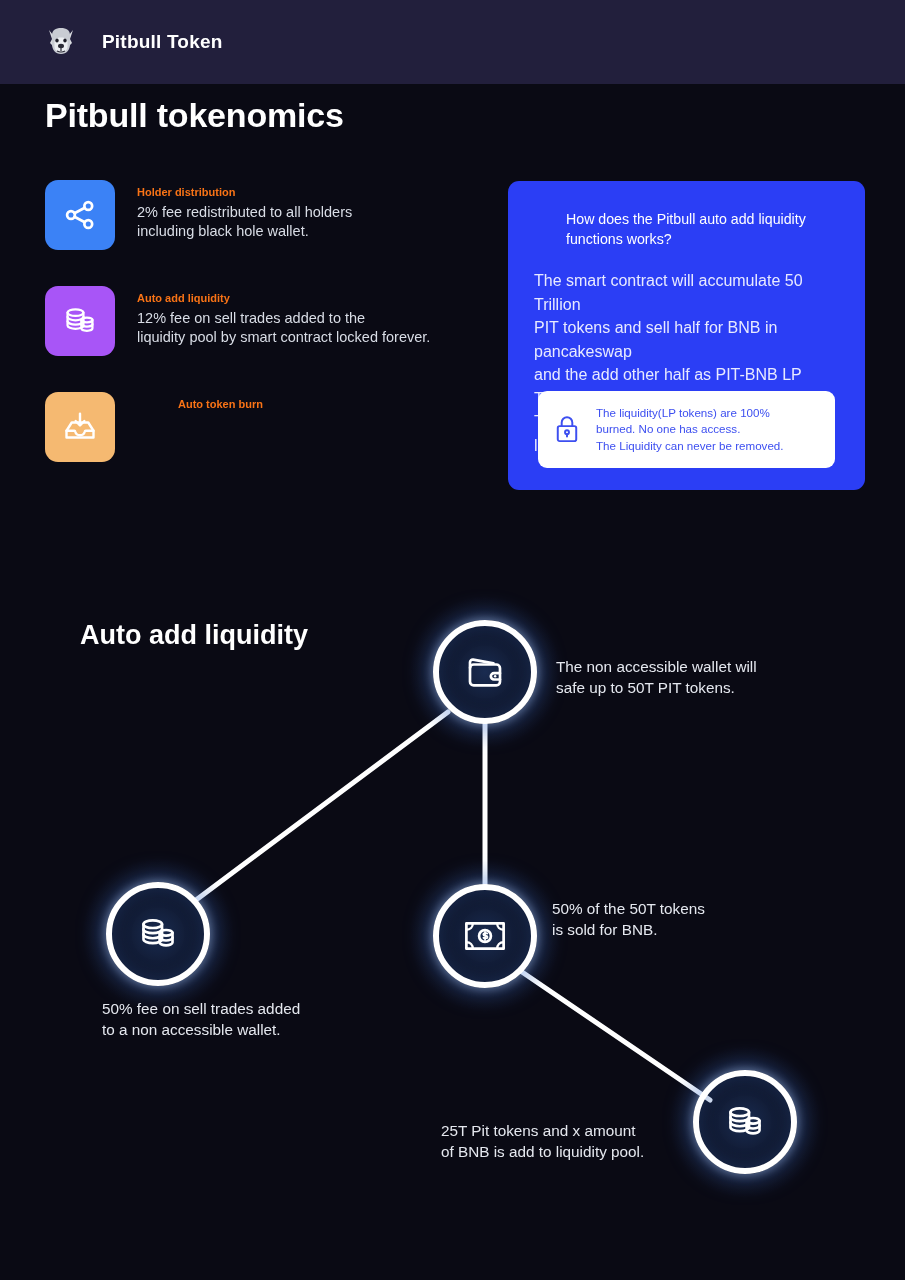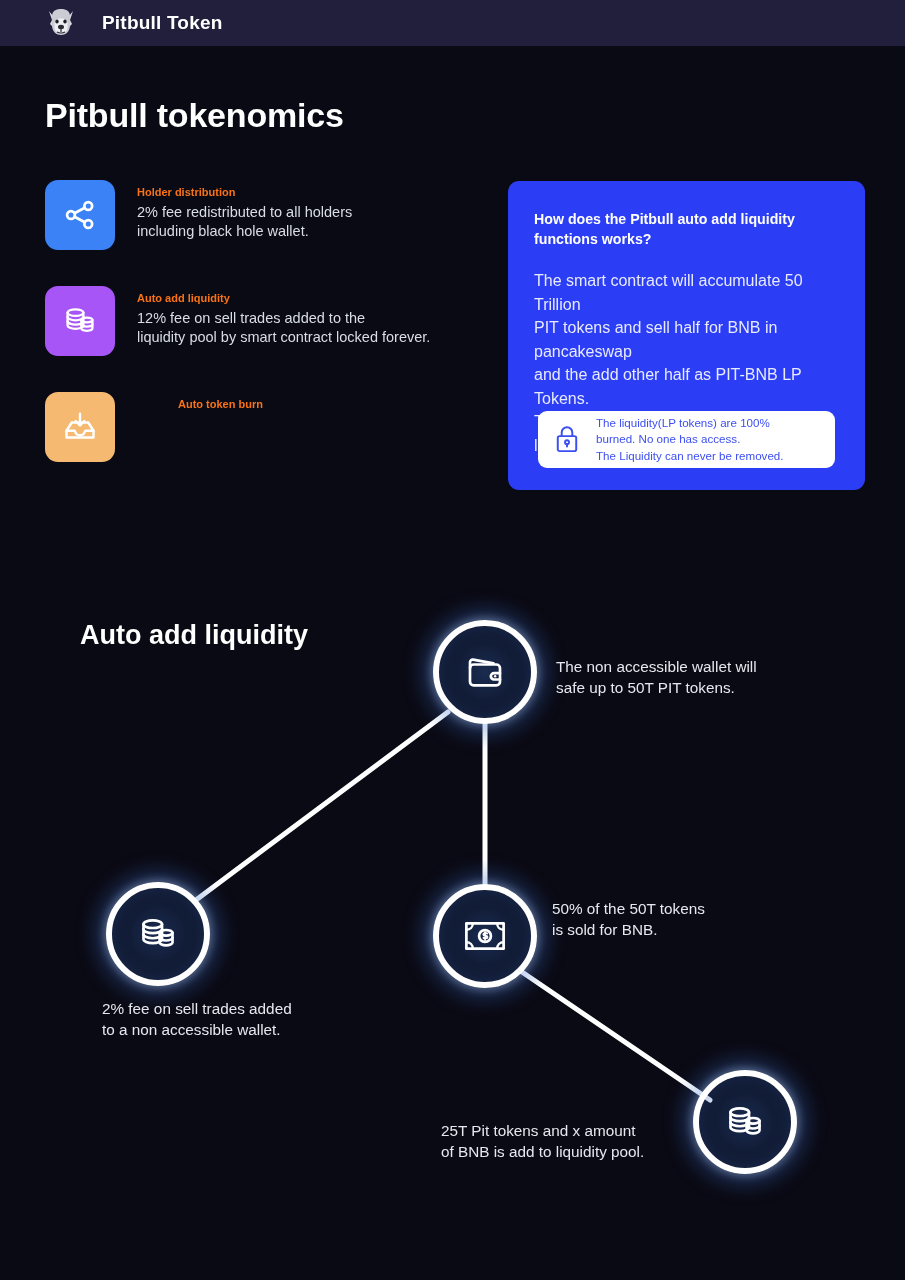--- a/index.html
+++ b/index.html
@@ -17,21 +17,21 @@
     width: 905px;
     height: 1280px;
     background: #0a0a14;
   }
 
   
   .site-header {
     position: absolute;
     top: 0; left: 0;
     width: 905px;
-    height: 46px;
+    height: 84px;
     background: #221f3c;
     display: flex;
     align-items: center;
     padding-left: 40px;
     z-index: 5;
   }
   .brand-logo {
     width: 42px; height: 42px;
     display: flex;
     align-items: center;
@@ -103,39 +103,40 @@
     top: 181px;
     width: 357px;
     height: 309px;
     background: #2b3ef5;
     border-radius: 11px;
     padding: 28px 26px 0 26px;
   }
   .info-card-title {
     color: #ffffff;
     font-size: 14.2px;
-    font-weight: bold;
+    font-weight: normal;
     line-height: 1.42;
     white-space: pre-line;
+    margin-left: 32px;
   }
   .info-card-body {
     margin-top: 20px;
     color: #e8eaff;
     font-size: 16px;
     line-height: 1.47;
     white-space: pre-line;
   }
   .lock-callout {
     position: absolute;
     left: 30px;
     bottom: 22px;
     width: 297px;
     background: #ffffff;
     border-radius: 9px;
-    padding: 4px 12px;
+    padding: 14px 12px;
     display: flex;
     align-items: center;
   }
   .lock-callout-icon {
     flex: 0 0 auto;
     width: 34px;
     margin-right: 12px;
     display: flex;
     align-items: center;
     justify-content: center;
@@ -358,21 +359,21 @@
           <ellipse cx="9" cy="6.4" rx="5.3" ry="2.2"></ellipse>
           <path d="M3.7 6.4v8.6c0 1.2 2.4 2.2 5.3 2.2s5.3-1 5.3-2.2V6.4"></path>
           <path d="M3.7 9.3c0 1.2 2.4 2.2 5.3 2.2s5.3-1 5.3-2.2"></path>
           <path d="M3.7 12.2c0 1.2 2.4 2.2 5.3 2.2s5.3-1 5.3-2.2"></path>
           <ellipse cx="16.6" cy="11.3" rx="3.7" ry="1.6"></ellipse>
           <path d="M12.9 11.3v5.6c0 .9 1.7 1.6 3.7 1.6s3.7-.7 3.7-1.6v-5.6"></path>
           <path d="M12.9 14.1c0 .9 1.7 1.6 3.7 1.6s3.7-.7 3.7-1.6"></path>
         </svg>
       </span>
     </div>
-    <div class="caption cap-coins">2% fee on sell trades added
+    <div class="caption cap-coins">50% fee on sell trades added
 to a non accessible wallet.</div>
 
     <div class="node-glow glow-money"></div>
     <div class="node node-money">
       <span>
         <svg width="44" height="44" viewBox="0 0 26 20" fill="none" stroke="#ffffff" stroke-width="1.6" stroke-linejoin="round">
           <rect x="2" y="2.5" width="22" height="15"></rect>
           <circle cx="13" cy="10" r="3.5"></circle>
           <path d="M13 7.6v4.8M14.3 8.6c-.4-.5-2.3-.6-2.3.5s2.5.4 2.5 1.5-2 1-2.4.4" stroke-width="1.1" stroke-linecap="round"></path>
           <path d="M2 6.3 C4.3 6.3 5.8 4.8 5.8 2.5" stroke-width="1.4" fill="none"></path>

